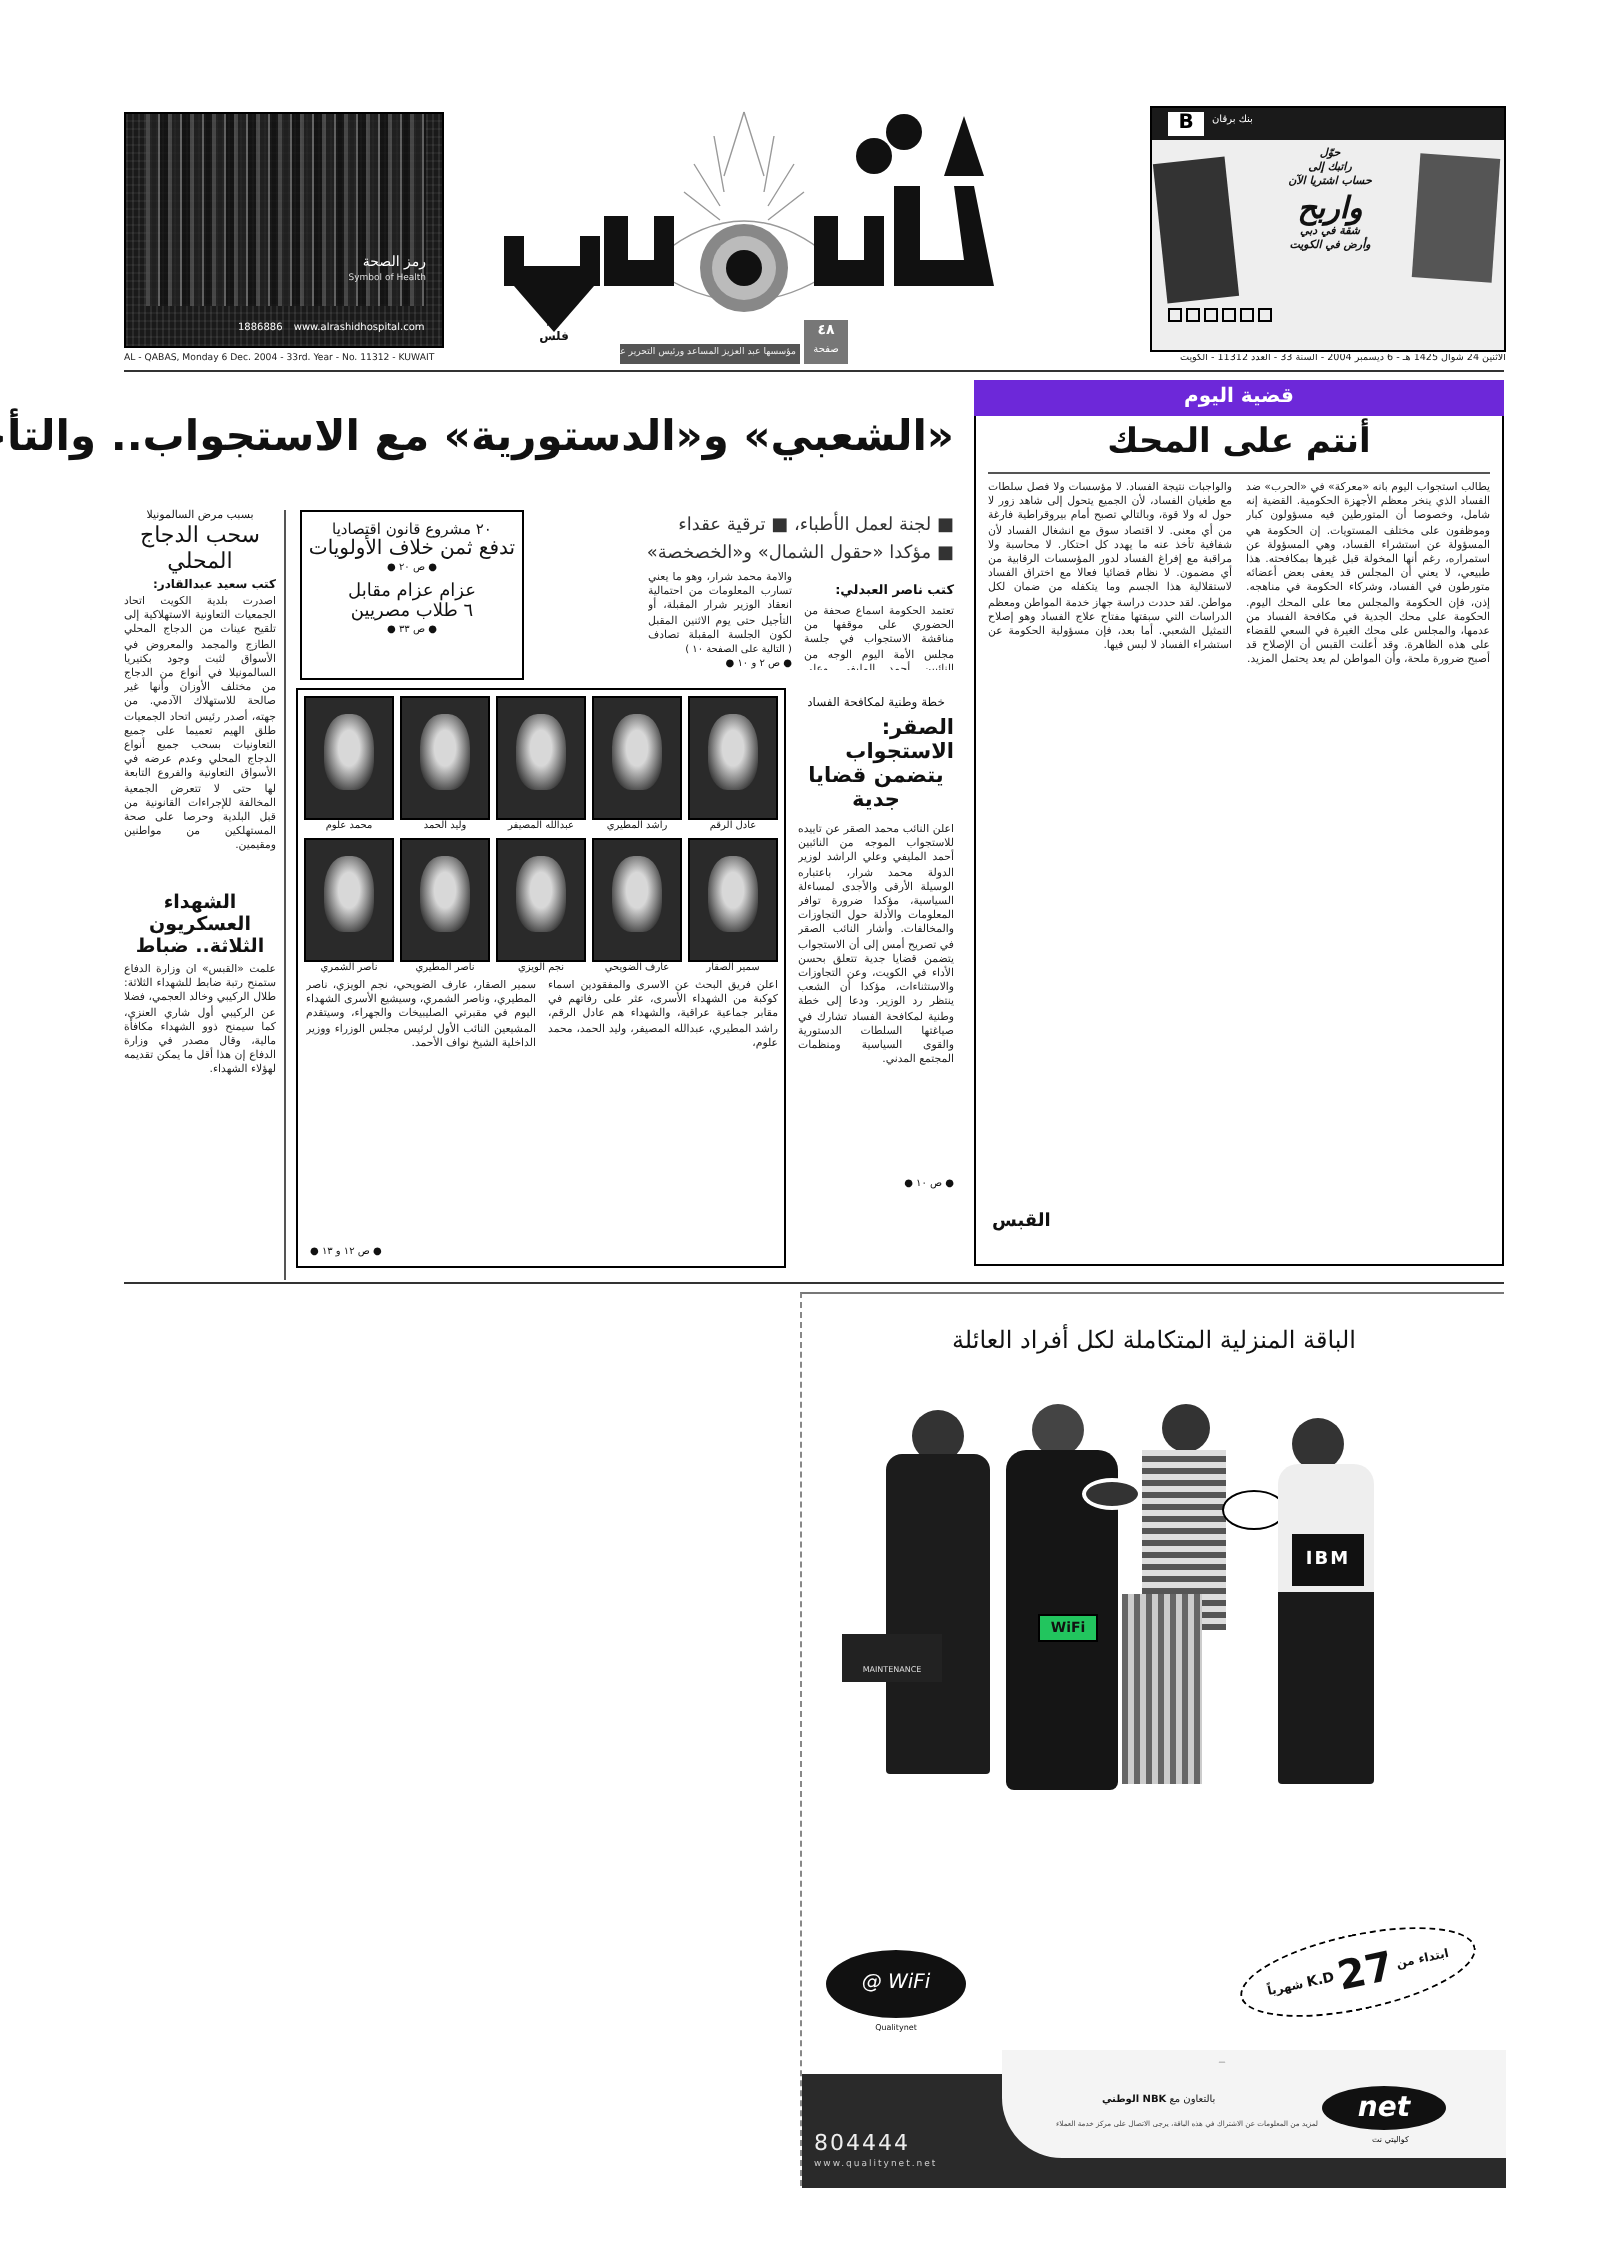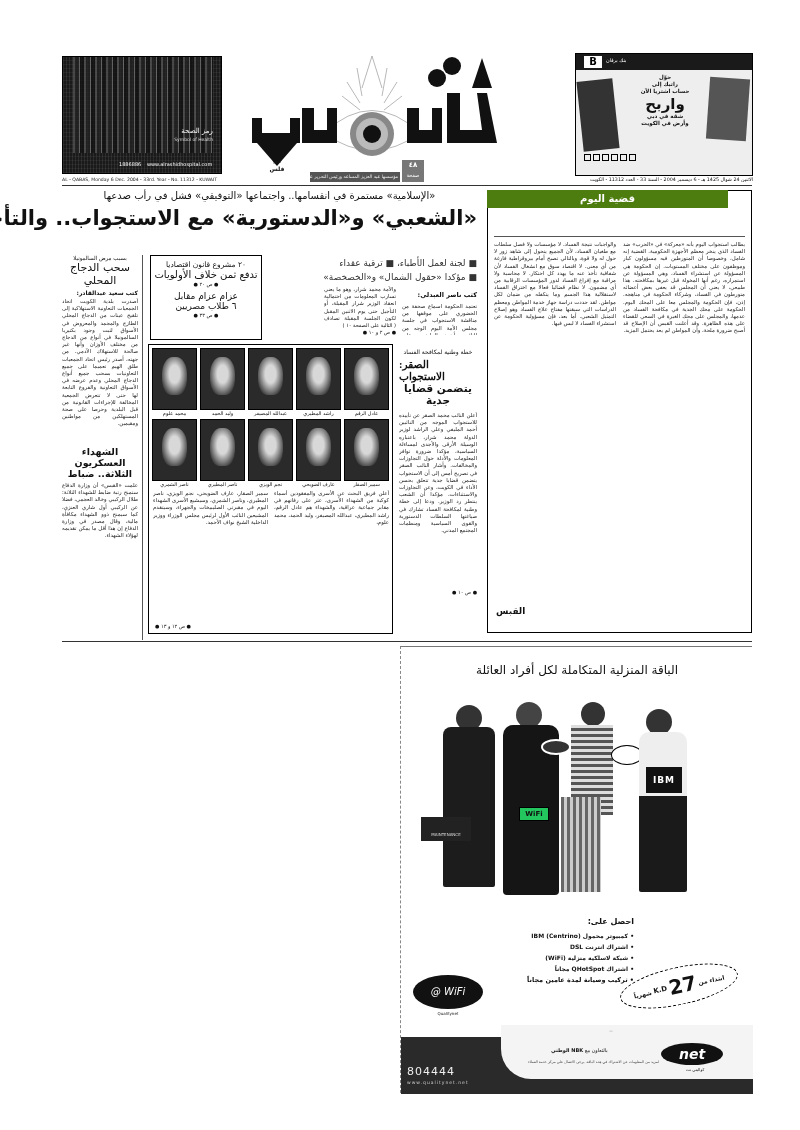--- a/index.html
+++ b/index.html
@@ -64,42 +64,41 @@
     <div style="font-size:5px;line-height:9px;">صفحة</div>
   </div>
 
   <div class="abs" style="left:513px;top:5px;width:178px;height:123px;border:1px solid #000;background:#eee;">
     <div class="abs dark" style="left:0;top:0;width:176px;height:16px;">
       <div class="abs center" style="left:8px;top:2px;width:18px;height:12px;background:#fff;color:#000;font-weight:bold;font-size:10px;line-height:12px;">B</div>
       <div class="abs rtl" style="left:30px;top:3px;color:#fff;font-size:5px;">بنك برقان</div>
     </div>
     <div class="abs" style="left:4px;top:26px;width:36px;height:70px;background:#333;transform:rotate(-6deg);"></div>
     <div class="abs" style="right:4px;top:24px;width:40px;height:62px;background:#555;transform:rotate(4deg);"></div>
-    <div class="abs center" style="left:44px;top:20px;width:90px;font-size:5.5px;line-height:7px;font-weight:bold;">
+    <div class="abs center" style="left:44px;top:20px;width:90px;font-size:5.5px;line-height:7px;font-weight:bold;font-style:italic;">
       <div>حوّل</div>
       <div>راتبك إلى</div>
       <div>حساب اشتريا الآن</div>
       <div style="font-size:15px;line-height:18px;">واربح</div>
       <div>شقة في دبي</div>
       <div>وأرض في الكويت</div>
     </div>
     <div class="abs" style="left:8px;top:100px;display:flex;gap:2px;">
       <span style="width:7px;height:7px;border:1px solid #000;"></span>
         <span style="width:7px;height:7px;border:1px solid #000;"></span>
         <span style="width:7px;height:7px;border:1px solid #000;"></span>
         <span style="width:7px;height:7px;border:1px solid #000;"></span>
         <span style="width:7px;height:7px;border:1px solid #000;"></span>
         <span style="width:7px;height:7px;border:1px solid #000;"></span>
     </div>
   </div>
   <div class="abs rtl" style="left:513px;top:129px;width:178px;font-size:4.8px;white-space:nowrap;overflow:hidden;">الاثنين 24 شوال 1425 هـ - 6 ديسمبر 2004 - السنة 33 - العدد 11312 - الكويت</div>
 
   <div class="rule" style="left:0;top:137px;width:690px;background:#333;"></div>
 
-  <div class="abs rtl center" style="left:0;top:142px;width:415px;font-size:10px;text-align:center;white-space:nowrap;">«الإسلامية» مستمرة في انقسامها.. واجتماعها «التوفيقي» فشل في رأب صدعها</div>
   <div class="abs rtl" style="left:0;top:158px;width:415px;font-size:21px;font-weight:bold;text-align:center;white-space:nowrap;letter-spacing:-0.5px;">«الشعبي» و«الدستورية» مع الاستجواب.. والتأجيل وارد</div>
 
   <div class="abs rtl" style="left:210px;top:210px;width:205px;">
     <div class="bullet" style="font-size:9px;letter-spacing:1.5px;white-space:nowrap;color:#333;">لجنة لعمل الأطباء، ■ ترقية عقداء</div>
     <div class="bullet" style="font-size:9px;letter-spacing:1.5px;white-space:nowrap;color:#333;margin-top:4px;">مؤكدا «حقول الشمال» و«الخصخصة»</div>
   </div>
   <div class="abs rtl" style="left:340px;top:243px;width:75px;font-size:6.5px;font-weight:bold;">كتب ناصر العبدلي:</div>
   <div class="abs body-text" style="left:340px;top:255px;width:75px;height:32px;overflow:hidden;">تعتمد الحكومة اسماع صحفة من الحضوري على موقفها من مناقشة الاستجواب في جلسة مجلس الأمة اليوم الوجه من النائبين أحمد المليفي وعلي الراشد إلى وزير الدولة لشؤون مجلس الوزراء</div>
   <div class="abs body-text" style="left:262px;top:238px;width:72px;height:35px;overflow:hidden;">والأمة محمد شرار، وهو ما يعني تسارب المعلومات من احتمالية انعقاد الوزير شرار المقبلة، أو التأجيل حتى يوم الاثنين المقبل لكون الجلسة المقبلة تصادف انعقاد القمة الخليجية في البحرين</div>
   <div class="abs rtl" style="left:262px;top:274px;width:72px;font-size:5px;">( التالية على الصفحة ١٠ )</div>
@@ -173,28 +172,29 @@
     </div>
     <div style="display:flex;gap:6px;direction:rtl;margin-top:3px;">
       <div class="body-text" style="width:115px;height:36px;overflow:hidden;">أعلن فريق البحث عن الأسرى والمفقودين أسماء كوكبة من الشهداء الأسرى، عثر على رفاتهم في مقابر جماعية عراقية، والشهداء هم عادل الرقم، راشد المطيري، عبدالله المصيفر، وليد الحمد، محمد علوم،</div>
       <div class="body-text" style="width:115px;height:36px;overflow:hidden;">سمير الصقار، عارف الضويحي، نجم الويزي، ناصر المطيري، وناصر الشمري، وسيشيع الأسرى الشهداء اليوم في مقبرتي الصليبيخات والجهراء، وسيتقدم المشيعين النائب الأول لرئيس مجلس الوزراء ووزير الداخلية الشيخ نواف الأحمد.</div>
     </div>
     <div class="abs" style="left:6px;bottom:4px;font-size:5px;direction:rtl;">● ص ١٢ و ١٣ ●</div>
   </div>
 
   <div class="abs rtl" style="left:337px;top:300px;width:78px;">
     <div style="font-size:6px;text-align:center;">خطة وطنية لمكافحة الفساد</div>
-    <div style="font-size:10.5px;font-weight:bold;text-align:left;margin-top:3px;font-family:Liberation Serif, serif;">الصقر: الاستجواب</div>
+    <div style="font-size:10.5px;font-weight:bold;text-align:right;margin-top:3px;">الصقر: الاستجواب</div>
     <div style="font-size:10.5px;font-weight:bold;text-align:center;">يتضمن قضايا جدية</div>
     <div class="body-text" style="height:175px;overflow:hidden;margin-top:6px;">أعلن النائب محمد الصقر عن تأييده للاستجواب الموجه من النائبين أحمد المليفي وعلي الراشد لوزير الدولة محمد شرار، باعتباره الوسيلة الأرقى والأجدى لمساءلة السياسية، مؤكدا ضرورة توافر المعلومات والأدلة حول التجاوزات والمخالفات. وأشار النائب الصقر في تصريح أمس إلى أن الاستجواب يتضمن قضايا جدية تتعلق بحسن الأداء في الكويت، وعن التجاوزات والاستثناءات، مؤكدا أن الشعب ينتظر رد الوزير. ودعا إلى خطة وطنية لمكافحة الفساد تشارك في صياغتها السلطات الدستورية والقوى السياسية ومنظمات المجتمع المدني.</div>
     <div style="font-size:5px;margin-top:2px;">● ص ١٠ ●</div>
   </div>
 
   <div class="abs" style="left:425px;top:142px;width:265px;height:443px;border:1.5px solid #000;">
-    <div class="abs center" style="left:-1px;top:-1px;width:241px;height:18px;background:#4d7c0f;color:#fff;font-size:10px;font-weight:bold;line-height:18px;direction:rtl;">قضية اليوم</div>
+    <div class="abs center" style="left:-1px;top:-1px;width:265px;height:18px;background:#6d28d9;color:#fff;font-size:10px;font-weight:bold;line-height:18px;direction:rtl;">قضية اليوم</div>
+    <div class="abs rtl" style="left:0;top:20px;width:263px;text-align:center;font-size:17px;font-weight:bold;">أنتم على المحك</div>
     <div class="rule" style="left:6px;top:45px;width:251px;"></div>
     <div class="abs body-text" style="right:6px;top:50px;width:122px;height:360px;overflow:hidden;">يطالب استجواب اليوم بأنه «معركة» في «الحرب» ضد الفساد الذي ينخر معظم الأجهزة الحكومية. القضية إنه شامل، وخصوصا أن المتورطين فيه مسؤولون كبار وموظفون على مختلف المستويات. إن الحكومة هي المسؤولة عن استشراء الفساد، وهي المسؤولة عن استمراره، رغم أنها المخولة قبل غيرها بمكافحته. هذا طبيعي، لا يعني أن المجلس قد يعفى بعض أعضائه متورطون في الفساد، وشركاء الحكومة في مناهجه. إذن، فإن الحكومة والمجلس معا على المحك اليوم. الحكومة على محك الجدية في مكافحة الفساد من عدمها، والمجلس على محك الغيرة في السعي للقضاء على هذه الظاهرة. وقد أعلنت القبس أن الإصلاح قد أصبح ضرورة ملحة، وأن المواطن لم يعد يحتمل المزيد.</div>
     <div class="abs body-text" style="left:6px;top:50px;width:122px;height:350px;overflow:hidden;">والواجبات نتيجة الفساد. لا مؤسسات ولا فصل سلطات مع طغيان الفساد، لأن الجميع يتحول إلى شاهد زور لا حول له ولا قوة، وبالتالي تصبح أمام بيروقراطية فارغة من أي معنى. لا اقتصاد سوق مع انشغال الفساد لأن شفافية تأخذ عنه ما يهدد كل احتكار. لا محاسبة ولا مراقبة مع إفراغ الفساد لدور المؤسسات الرقابية من أي مضمون. لا نظام قضائيا فعالا مع اختراق الفساد لاستقلالية هذا الجسم وما يتكفله من ضمان لكل مواطن. لقد حددت دراسة جهاز خدمة المواطن ومعظم الدراسات التي سبقتها مفتاح علاج الفساد وهو إصلاح التمثيل الشعبي. أما بعد، فإن مسؤولية الحكومة عن استشراء الفساد لا لبس فيها.</div>
     <div class="abs" style="left:8px;top:415px;font-size:9px;font-weight:bold;">القبس</div>
   </div>
 
   <div class="rule" style="left:0;top:593px;width:690px;background:#333;"></div>
 
 
   <div class="abs" style="left:338px;top:598px;width:352px;height:447px;border-left:1px dashed #888;border-top:1px solid #777;">
@@ -210,28 +210,20 @@
       <div class="abs" style="left:170px;top:5px;width:24px;height:24px;border-radius:50%;background:#333;"></div>
       <div class="abs" style="left:160px;top:28px;width:42px;height:90px;background:repeating-linear-gradient(0deg,#555 0 3px,#ddd 3px 6px);"></div>
       <div class="abs" style="left:150px;top:100px;width:40px;height:95px;background:repeating-linear-gradient(90deg,#666 0 3px,#ccc 3px 6px);"></div>
       <div class="abs" style="left:130px;top:42px;width:30px;height:16px;border-radius:50%;background:#333;border:2px solid #fff;"></div>
       <div class="abs" style="left:200px;top:48px;width:32px;height:20px;border-radius:50%;background:#fff;border:1px solid #000;"></div>
       <div class="abs" style="left:235px;top:12px;width:26px;height:26px;border-radius:50%;background:#333;"></div>
       <div class="abs" style="left:228px;top:35px;width:48px;height:160px;background:linear-gradient(#eee 0 40%,#1a1a1a 40%);border-radius:10px 10px 2px 2px;"></div>
       <div class="abs center" style="left:235px;top:70px;width:36px;height:26px;background:#111;color:#fff;font-weight:bold;font-size:9px;line-height:26px;letter-spacing:1px;">IBM</div>
     </div>
 
-    <div class="abs rtl" style="right:118px;top:270px;width:140px;">
-      <div style="font-size:8px;font-weight:bold;margin-bottom:4px;">احصل على:</div>
-      <div style="font-size:6px;font-weight:bold;line-height:11px;">• كمبيوتر محمول IBM (Centrino)</div>
-      <div style="font-size:6px;font-weight:bold;line-height:11px;">• اشتراك انترنت DSL</div>
-      <div style="font-size:6px;font-weight:bold;line-height:11px;">• شبكة لاسلكية منزلية (WiFi)</div>
-      <div style="font-size:6px;font-weight:bold;line-height:11px;">• اشتراك QHotSpot مجاناً</div>
-      <div style="font-size:6.5px;font-weight:bold;line-height:12px;">• تركيب وصيانة لمدة عامين مجاناً</div>
-    </div>
 
     <div class="abs" style="left:218px;top:320px;width:120px;height:38px;border:1.5px dashed #000;border-radius:50%;transform:rotate(-12deg);direction:rtl;display:flex;align-items:center;justify-content:center;gap:2px;">
       <span style="font-size:6px;font-weight:bold;">ابتداء من</span>
       <span style="font-size:20px;font-weight:bold;">27</span>
       <span style="font-size:7px;font-weight:bold;">K.D</span>
       <span style="font-size:6px;font-weight:bold;">شهرياً</span>
     </div>
 
     <div class="abs center" style="left:12px;top:328px;width:70px;height:34px;background:#111;border-radius:50%;color:#fff;font-size:10px;font-style:italic;line-height:34px;">
       <span>@ WiFi</span>

